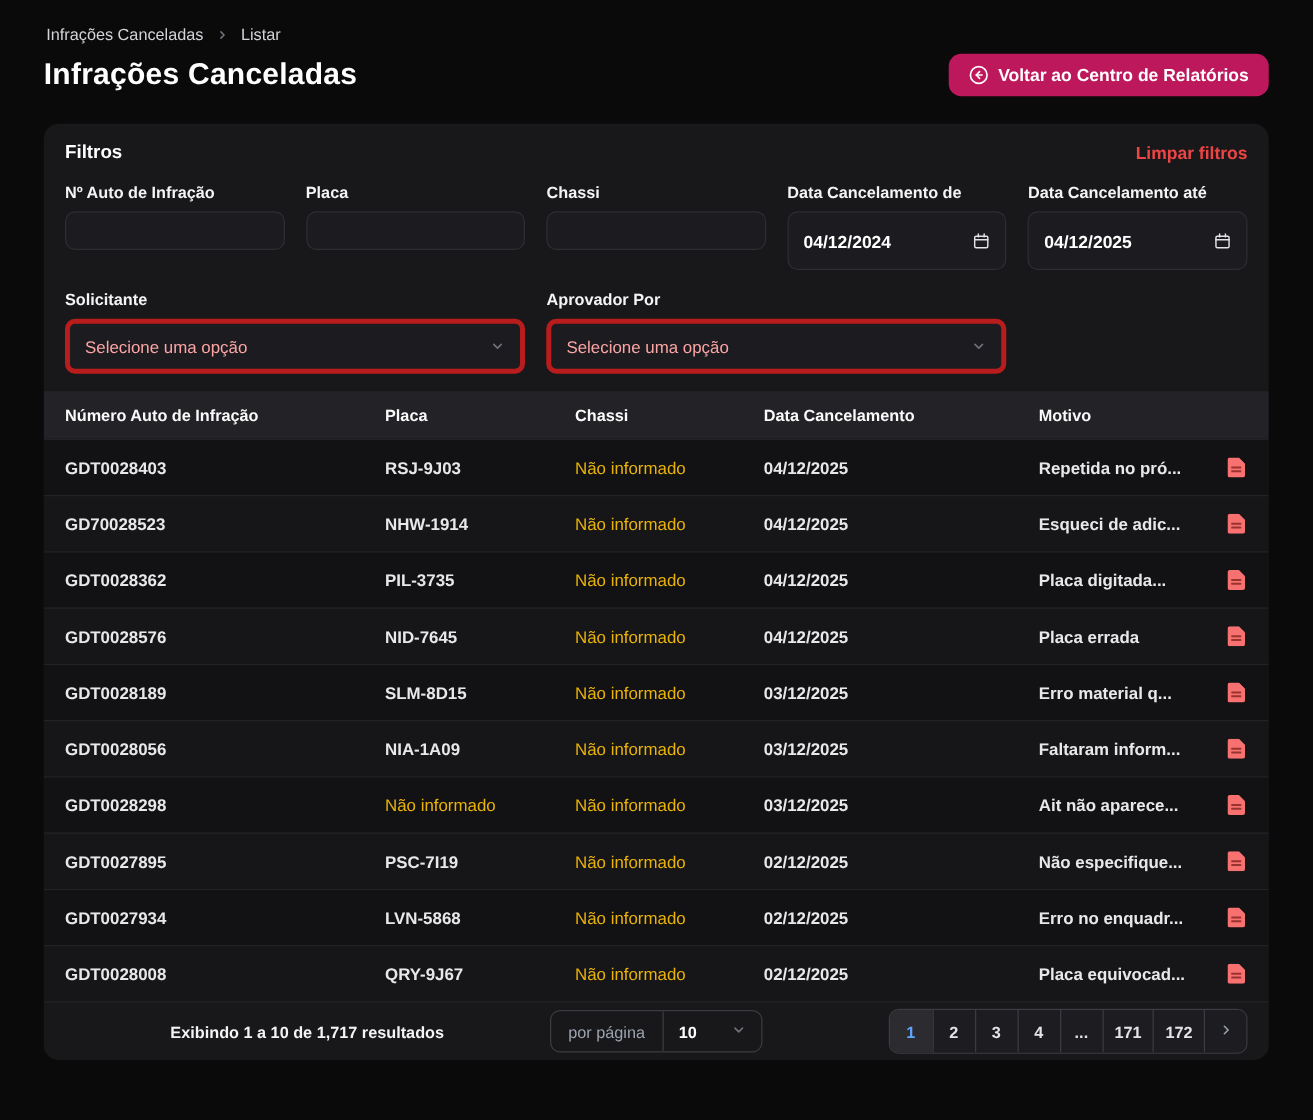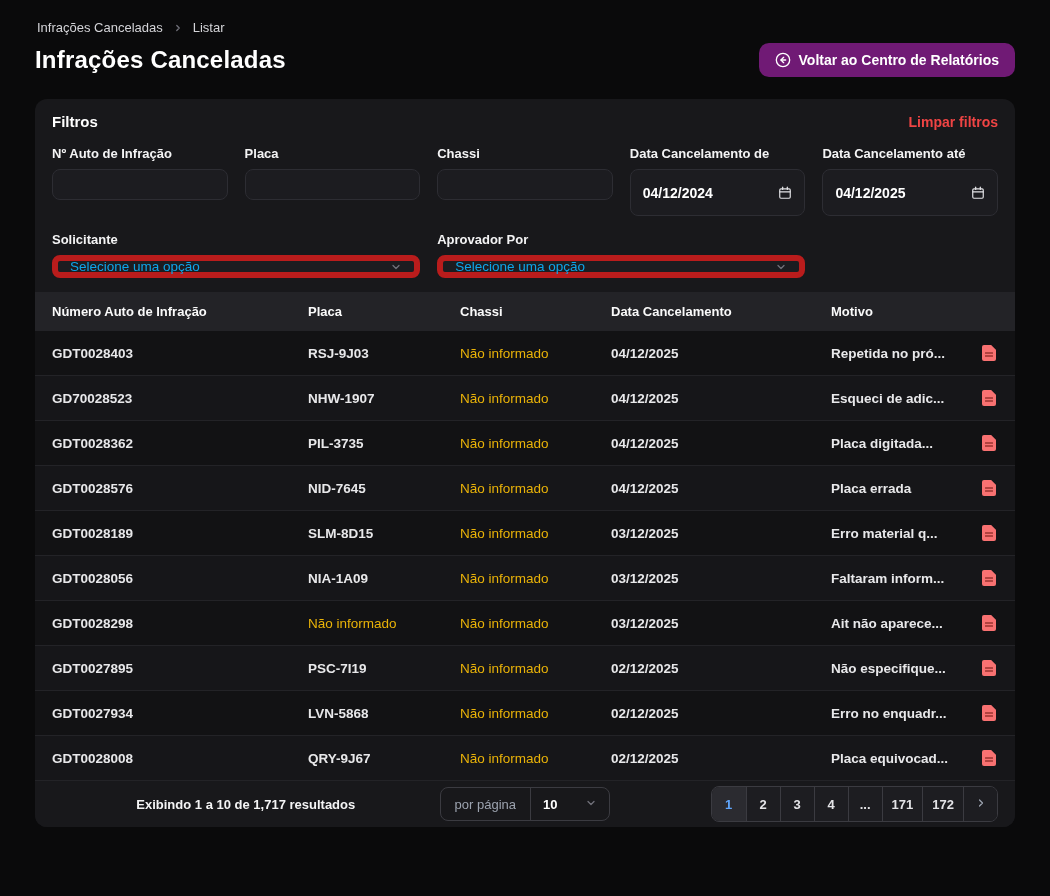--- a/index.html
+++ b/index.html
@@ -12,21 +12,21 @@
   }
   .page { padding:16px 35px 0 35px; }
 
   
   .breadcrumb { display:flex; align-items:center; gap:10px; font-size:13px; color:#d4d4d8; padding:4px 2px; }
   .breadcrumb .sep { color:#71717a; display:flex; align-items:center; }
   .header-row { display:flex; align-items:center; justify-content:space-between; margin-top:4px; }
   .page-title { font-size:24px; font-weight:800; letter-spacing:.2px; color:#ffffff; }
   .btn-blue {
     display:inline-flex; align-items:center; gap:8px;
-    background:#701a75; color:#ffffff; border:none; cursor:pointer;
+    background:#be185d; color:#ffffff; border:none; cursor:pointer;
     font-family:inherit; font-size:14px; font-weight:700;
     height:34px; padding:12px 16px; border-radius:10px;
   }
   .btn-blue svg { display:block; }
 
   
   .card { margin-top:22px; background:#18181b; border-radius:12px; overflow:hidden; }
 
   .toolbar { display:flex; justify-content:flex-end; align-items:center; padding:11px 17px; border-bottom:1px solid #26262a; }
   .btn-export { border-radius:8px; height:33px; }
@@ -47,22 +47,22 @@
     display:flex; align-items:center; justify-content:space-between;
     height:47px; background:#1c1c20; border:1px solid #2d2d33; border-radius:8px;
     padding:0 12px; font-size:14px; font-weight:700; color:#ffffff; cursor:pointer;
   }
   .f-date svg { display:block; }
   .f-select {
     grid-column:span 2;
   }
   .select-box {
     display:flex; align-items:center; justify-content:space-between;
-    height:23px; background:#1c1c20; border:6px solid #b91c1c; border-radius:8px;
-    padding:0 12px; font-size:13.5px; color:#0ea5e9; cursor:pointer;
+    height:44px; background:#1c1c20; border:4px solid #b91c1c; border-radius:8px;
+    padding:0 12px; font-size:13.5px; color:#fca5a5; cursor:pointer;
   }
   .select-box svg { display:block; }
 
   
   .tbl-header {
     display:flex; align-items:center; height:38px; padding:0 17px;
     background:#232327; font-size:13px; font-weight:700; color:#fafafa;
   }
   .tbl-row {
     display:flex; align-items:center; height:45px; padding:0 17px;
@@ -233,21 +233,21 @@
                   <path fill="#f87171" d="M9 0l5 5H10a1 1 0 0 1-1-1V0z" opacity=".6"></path>
                   <rect x="3" y="7.2" width="8" height="1.6" rx=".4" fill="#99332f"></rect>
                   <rect x="3" y="10.2" width="8" height="1.6" rx=".4" fill="#99332f"></rect>
                 </svg>
             </button>
           </span>
         </div>
 
         <div class="tbl-row">
           <span class="c-num">GD70028523</span>
-          <span class="c-placa">NHW-1907</span>
+          <span class="c-placa">NHW-1914</span>
           <span class="c-chassi muted">Não informado</span>
           <span class="c-data">04/12/2025</span>
           <span class="c-motivo">Esqueci de adic...</span>
           <span class="c-action">
             <button class="pdf-btn" title="PDF">
               <svg width="14" height="16" viewBox="0 0 14 16">
                   <path fill="#f87171" d="M2 0h7l5 5v9a2 2 0 0 1-2 2H2a2 2 0 0 1-2-2V2a2 2 0 0 1 2-2z"></path>
                   <path fill="#f87171" d="M9 0l5 5H10a1 1 0 0 1-1-1V0z" opacity=".6"></path>
                   <rect x="3" y="7.2" width="8" height="1.6" rx=".4" fill="#99332f"></rect>
                   <rect x="3" y="10.2" width="8" height="1.6" rx=".4" fill="#99332f"></rect>

